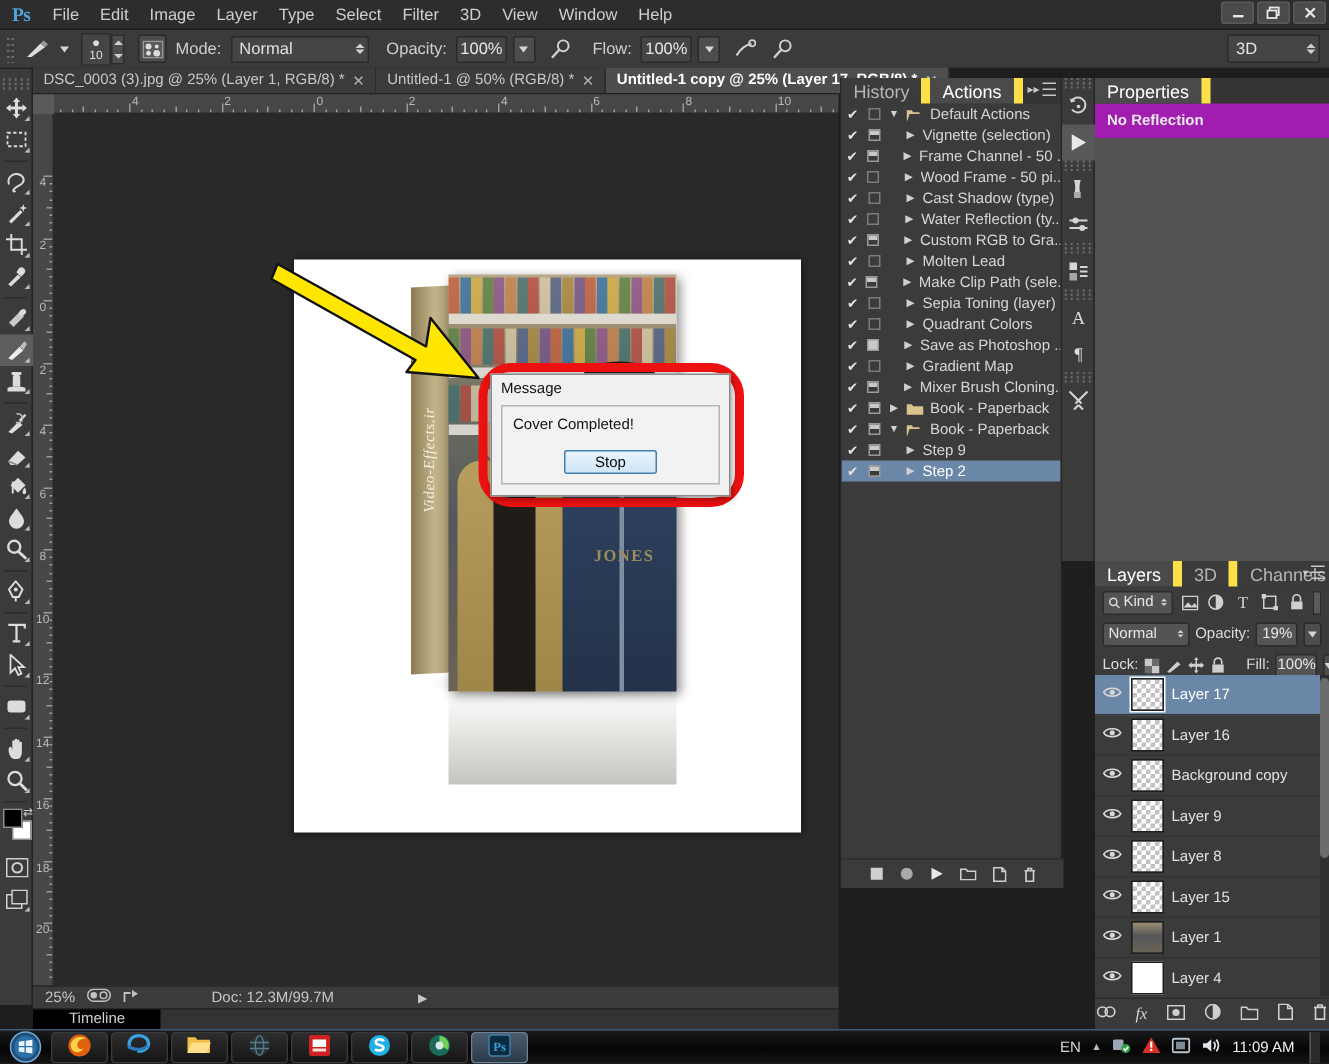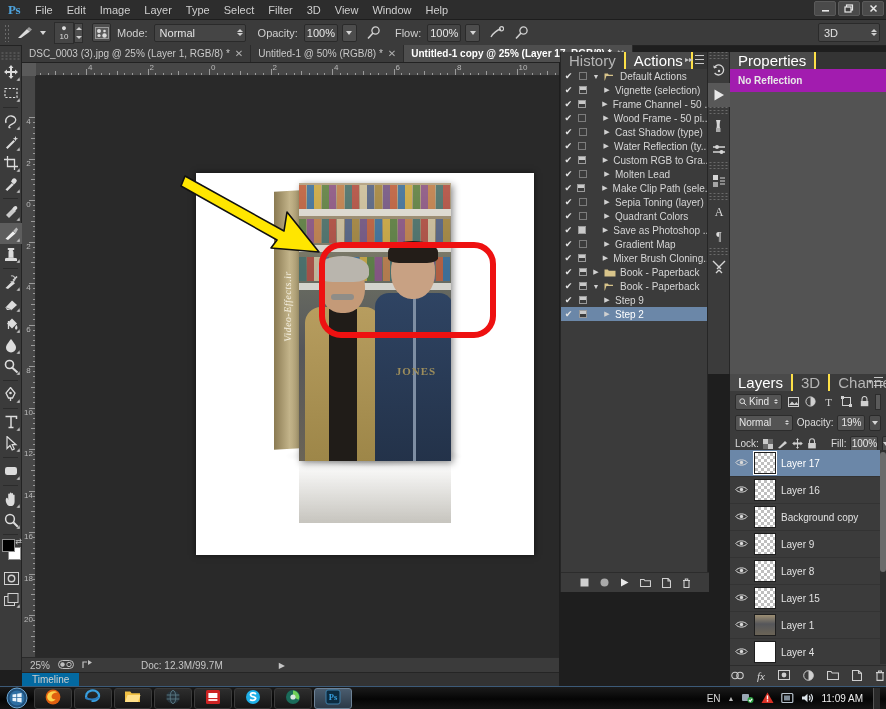--- a/index.html
+++ b/index.html
@@ -225,22 +225,22 @@
     position:absolute; left:22px; top:657px; width:537px; height:15px;
     background:#3b3b3b; border-top:1px solid #2a2a2a;
     display:flex; align-items:center; gap:8px; padding-left:8px;
     font-size:10px; color:#c6c6c6;
   }
   #timeline-tab {
     position:absolute; left:22px; top:672px; width:537px; height:14px;
     background:#333; border-top:1px solid #252525;
   }
   #timeline-lab {
-    display:inline-block; background:#0369a1; height:14px; line-height:14px;
-    padding:0 10px; font-size:10px; color:#d0d0d0;
+    display:inline-block; background:#000000; height:14px; line-height:14px;
+    padding:0 24px; font-size:10px; color:#d0d0d0;
   }
 
   
   #iconDock {
     position:absolute; left:708px; top:52px; width:22px; height:322px;
     background:#3b3b3b; border-right:1px solid #262626;
   }
   .dk { width:22px;height:24px;display:flex;align-items:center;justify-content:center;color:#d5d5d5; }
   .dk.sel { background:#585858; }
   .dk-grip { height:7px; background-image:radial-gradient(circle,#6a6a6a .8px,transparent 1px);
@@ -253,22 +253,22 @@
   #propsPanel {
     position:absolute; left:730px; top:52px; width:188px; height:322px;
     background:#a21caf;
   }
   #layersPanel {
     position:absolute; left:730px; top:374px; width:156px; height:312px;
     background:#3b3b3b;
   }
   .ptabs { display:flex; height:17px; background:#343434; align-items:stretch; position:relative;}
   .ptab {
-    padding:0 8px; display:flex;align-items:center; font-size:15px; color:#b5b5b5;
-    background:#3b3b3b; border-right:2px solid #fde047;
+    padding:0 8px; display:flex;align-items:center; font-size:12px; color:#b5b5b5;
+    background:#3b3b3b; border-right:6px solid #fde047;
   }
   .ptab.active { background:#4a4a4a; color:#fff; }
   .pmenu { position:absolute; right:3px; top:3px; display:flex; gap:2px; align-items:center; }
   .hamb { width:9px;height:9px; display:flex;flex-direction:column;justify-content:space-between; }
   .hamb span { display:block;height:1px;background:#c7c7c7; }
 
   
   #actions-list { height:503px; overflow:hidden; background:#3b3b3b; }
   .arow {
     height:14px; display:flex; align-items:center; font-size:10px; color:#d6d6d6;
@@ -931,20 +931,27 @@
         </div>
         <div id="book-reflect"></div>
       </div>
     </div>
 
     <svg id="arrow" viewBox="0 0 150 90">
       <path d="M6,8 L105,63 L108,44 L140,84 L92,80 L98,72 L2,18 Z" fill="#ffe600" stroke="#111" stroke-width="1.6" stroke-linejoin="round"></path>
     </svg>
     <div id="redring"></div>
 
+    <div id="msgdlg">
+      <div id="msg-title">Message</div>
+      <div id="msg-body">
+        <div id="msg-text">Cover Completed!</div>
+        <div id="msg-stop">Stop</div>
+      </div>
+    </div>
   </div>
 
   <div id="statusbar">
     <span>25%</span>
     <span>
       <svg width="16" height="9" viewBox="0 0 16 9">
           <rect x="0.5" y="0.5" width="15" height="8" rx="4" fill="none" stroke="#c0c0c0"></rect>
           <circle cx="4.5" cy="4.5" r="2.2" fill="#c0c0c0"></circle>
           <circle cx="11" cy="4.5" r="2.2" fill="none" stroke="#c0c0c0"></circle>
         </svg>

